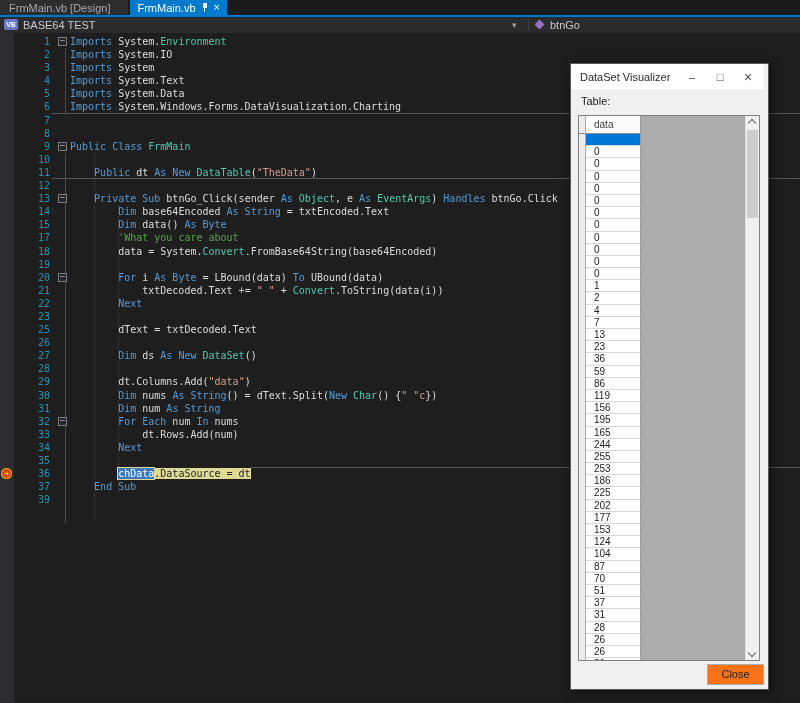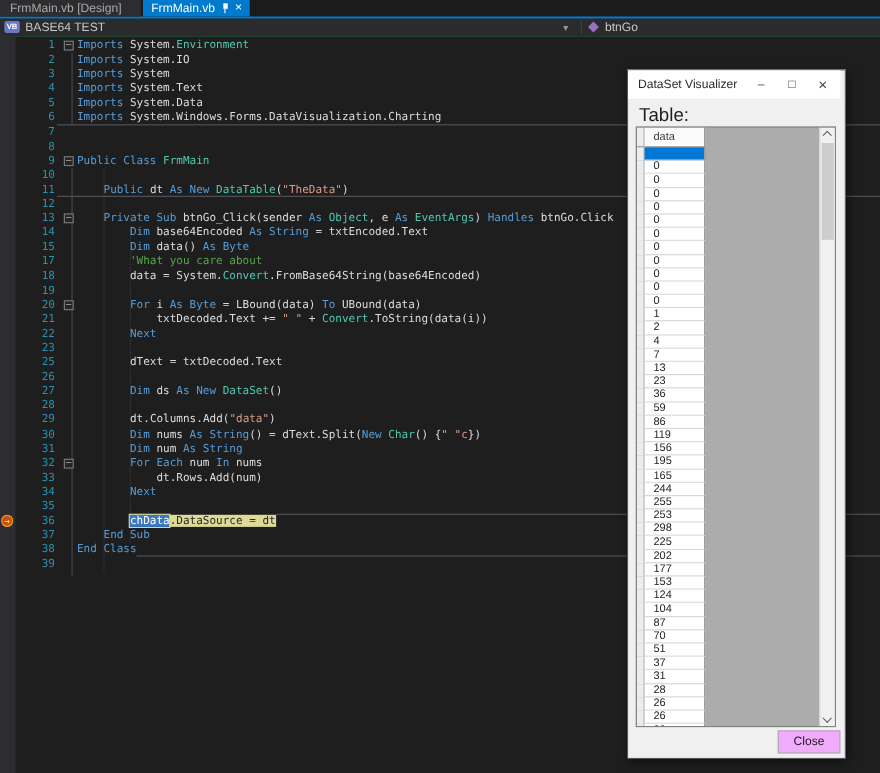--- a/index.html
+++ b/index.html
@@ -55,42 +55,42 @@
   .ig{position:absolute;width:0;border-left:1px dotted #3C3C41;}
 
   
   .dialog{position:absolute;left:570px;top:63px;width:199px;height:627px;background:#F0F0F0;
     border:1px solid #58585C;box-shadow:2px 3px 10px rgba(0,0,0,0.55);z-index:10;box-sizing:border-box;}
   .dlg-titlebar{position:absolute;left:0;top:0;right:4px;height:26px;background:#FFFFFF;
     border-bottom:1px solid #EBEBEB;display:flex;align-items:center;}
   .dlg-title{font-size:11px;color:#2B2B2B;padding-left:9px;flex:1;}
   .winbtn{width:28px;text-align:center;font-size:11px;color:#4A4A4A;line-height:26px;}
   .winbtn.close{font-size:14px;margin-right:2px;}
-  .tbl-label{position:absolute;left:10px;top:31px;font-size:17px;color:#1E1E1E;}
+  .tbl-label{position:absolute;left:10px;top:31px;font-size:11px;color:#1E1E1E;}
   .combo{position:absolute;left:44px;top:28px;width:147px;height:18px;background:#D8D8D8;
     font-size:10.5px;color:#1E1E1E;line-height:18px;padding-left:6px;box-sizing:border-box;}
   .grid{position:absolute;left:7px;top:51px;width:182px;height:546px;background:#ACACAC;
     border:1px solid #828282;box-sizing:border-box;overflow:hidden;}
   .ghr{display:flex;height:18px;}
   .ghrh{width:6px;background:#EDEDED;border-right:1px solid #ABABAB;border-bottom:1px solid #8C8C8C;flex:none;}
   .ghc{width:55px;background:#FBFBFB;border-right:1px solid #9B9B9B;border-bottom:1px solid #8C8C8C;
     font-size:10px;color:#3E3E3E;line-height:17px;padding-left:8px;flex:none;box-sizing:border-box;}
   .gr{display:flex;height:12.2px;}
   .rh{width:6px;background:#EDEDED;border-right:1px solid #ABABAB;flex:none;}
   .gc{width:55px;background:#FFFFFF;border-right:1px solid #9B9B9B;border-bottom:1px solid #D8D8D8;
     font-size:10px;line-height:11px;padding-left:8px;color:#1E1E1E;flex:none;box-sizing:border-box;
     font-family:"Liberation Sans",sans-serif;}
   .gr.sel .gc{background:#0078D7;}
   .scrollbar{position:absolute;right:0;top:0;bottom:0;width:13px;background:#F0F0F0;
     border-left:1px solid #E0E0E0;}
   .chev{width:5px;height:5px;border-left:1px solid #606060;border-top:1px solid #606060;margin:0 auto;}
   .sb-up{position:absolute;top:4px;left:3px;transform:rotate(45deg);}
   .sb-down{position:absolute;bottom:4px;left:3px;transform:rotate(225deg);}
   .sb-thumb{position:absolute;left:1px;top:14px;width:11px;height:88px;background:#CDCDCD;}
-  .closebtn{position:absolute;left:136px;top:600px;width:57px;height:21px;background:#f0abfc;
+  .closebtn{position:absolute;left:136px;top:600px;width:57px;height:21px;background:#f97316;
     border:1px solid #ADADAD;font-size:11px;color:#1E1E1E;text-align:center;line-height:19px;
     box-sizing:border-box;}
 </style>
 </head>
 <body>
 
 <div class="screen">
 
   <div class="tabbar">
     <div class="tab inactive">
@@ -334,26 +334,20 @@
           <span class="ln">36</span>
           <span class="fm"></span>
           <span class="code"><span class="tk-ws">        </span><span class="tk-sel">chData</span><span class="tk-cur">.DataSource = dt</span></span>
         </div>
         <div class="cl">
           <span class="g"></span>
           <span class="ln">37</span>
           <span class="fm"></span>
           <span class="code"><span class="tk-ws">    </span><span class="tk-kw">End Sub</span></span>
         </div>
-        <div class="cl sep-after-right">
-          <span class="g"></span>
-          <span class="ln">38</span>
-          <span class="fm"></span>
-          <span class="code"><span class="tk-kw">End Class</span></span>
-        </div>
         <div class="cl">
           <span class="g"></span>
           <span class="ln">39</span>
           <span class="fm"></span>
           <span class="code"></span>
         </div>
       </div>
   </div>
 
   <div class="dialog">
@@ -478,21 +472,21 @@
           <div class="gr">
             <span class="rh"></span>
             <span class="gc">255</span>
           </div>
           <div class="gr">
             <span class="rh"></span>
             <span class="gc">253</span>
           </div>
           <div class="gr">
             <span class="rh"></span>
-            <span class="gc">298</span>
+            <span class="gc">186</span>
           </div>
           <div class="gr">
             <span class="rh"></span>
             <span class="gc">225</span>
           </div>
           <div class="gr">
             <span class="rh"></span>
             <span class="gc">202</span>
           </div>
           <div class="gr">

